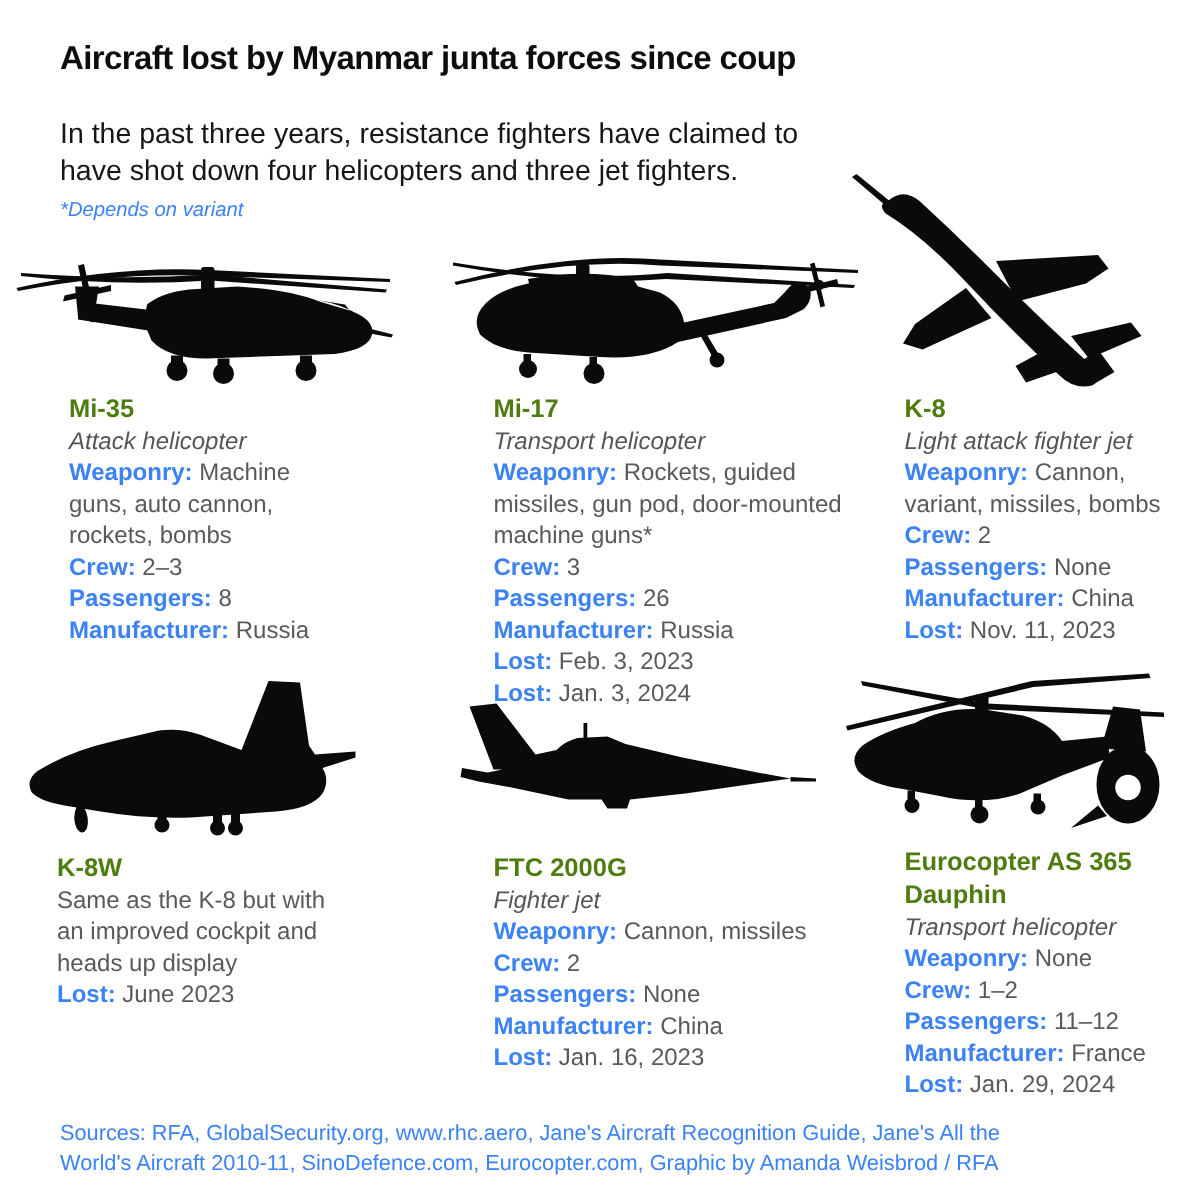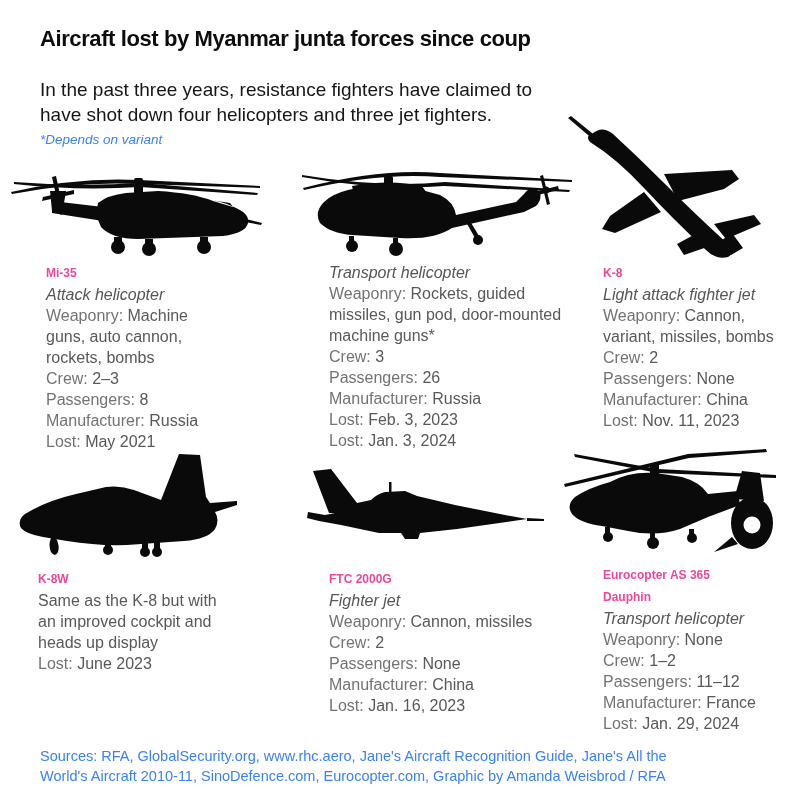--- a/index.html
+++ b/index.html
@@ -6,23 +6,23 @@
   .canvas { position:relative; width:800px; height:800px; background:#ffffff;
             font-family:"Liberation Sans", sans-serif; overflow:hidden; }
   .title { position:absolute; left:40px; top:26px; font-size:22px; font-weight:700;
            color:#0d0d0d; letter-spacing:-0.4px; }
   .subtitle { position:absolute; left:40px; top:77px; width:620px; font-size:19px;
               line-height:25px; color:#161616; white-space:pre-line; }
   .note { position:absolute; left:40px; top:132px; font-size:13.5px; font-style:italic;
           color:#3b82f6; }
   .sil { position:absolute; }
   .card { position:absolute; font-size:16px; line-height:21px; color:#1f1f1f; }
-  .name { font-weight:700; font-size:12px; color:#ec4899; white-space:pre-line; line-height:22px; }
+  .name { font-weight:700; font-size:17px; color:#4d7c0f; white-space:pre-line; line-height:22px; }
   .type { font-style:italic; color:#565656; }
-  .lbl  { font-weight:400; color:#737373; }
+  .lbl  { font-weight:700; color:#3b82f6; }
   .val  { color:#595959; white-space:pre-line; }
   .desc { color:#595959; white-space:pre-line; }
   .sources { position:absolute; left:40px; top:746px; width:740px; font-size:14.5px;
              line-height:20px; color:#3b82f6; white-space:pre-line; }
   svg { display:block; }
 </style>
 </head>
 <body>
 
 <div class="canvas">
@@ -128,24 +128,24 @@
 
   <div class="card" style="left:46px;top:262px;width:220px">
     <div class="name">Mi-35</div>
     <div class="type">Attack helicopter</div>
     <div class="row"><span class="lbl">Weaponry:</span> <span class="val">Machine
 guns, auto cannon,
 rockets, bombs</span></div>
     <div class="row"><span class="lbl">Crew:</span> <span class="val">2–3</span></div>
     <div class="row"><span class="lbl">Passengers:</span> <span class="val">8</span></div>
     <div class="row"><span class="lbl">Manufacturer:</span> <span class="val">Russia</span></div>
-    <div class="row"><span class="lbl">Lost:</span> <span class="val">May 2021</span></div>
   </div>
 
   <div class="card" style="left:329px;top:262px;width:270px">
+    <div class="name">Mi-17</div>
     <div class="type">Transport helicopter</div>
     <div class="row"><span class="lbl">Weaponry:</span> <span class="val">Rockets, guided
 missiles, gun pod, door-mounted
 machine guns*</span></div>
     <div class="row"><span class="lbl">Crew:</span> <span class="val">3</span></div>
     <div class="row"><span class="lbl">Passengers:</span> <span class="val">26</span></div>
     <div class="row"><span class="lbl">Manufacturer:</span> <span class="val">Russia</span></div>
     <div class="row"><span class="lbl">Lost:</span> <span class="val">Feb. 3, 2023</span></div>
     <div class="row"><span class="lbl">Lost:</span> <span class="val">Jan. 3, 2024</span></div>
   </div>

